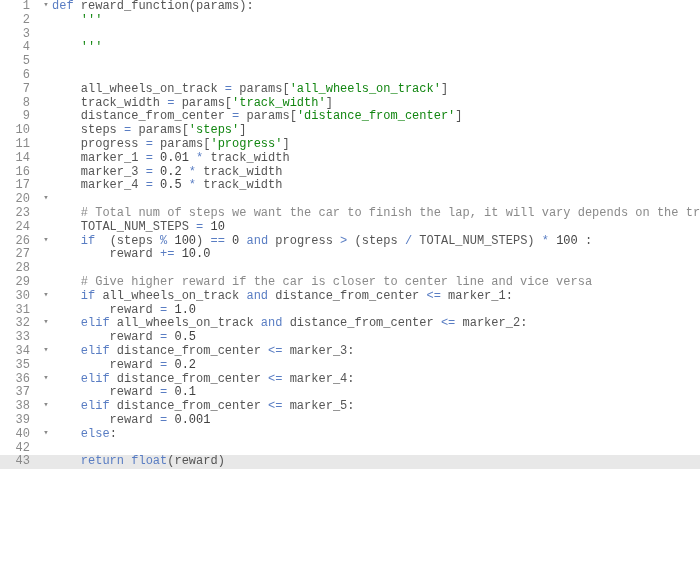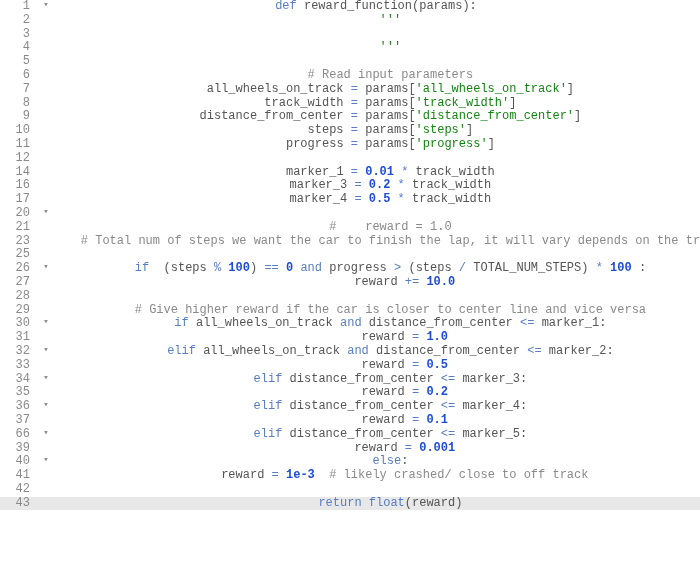--- a/index.html
+++ b/index.html
@@ -34,69 +34,65 @@
     width: 12px;
     flex: 0 0 12px;
     text-align: center;
     color: #8a8a8a;
     font-size: 9px;
     user-select: none;
   }
   .code {
     flex: 1;
     white-space: pre;
-    text-align: center;
   }
   .hl { background: #e8e8e8; }
 
   .tok-kw      { color: #597dc3; }
   .tok-def     { color: #555; }
   .tok-fn      { color: #555; }
   .tok-str     { color: #128611; }
-  .tok-num     { color: #1d4ed8; font-weight: bold; }
+  .tok-num     { color: #404040; }
   .tok-comment { color: #8a8a8a; }
   .tok-op      { color: #597dc3; }
   .tok-builtin { color: #597dc3; }
   .tok-ident   { color: #555; }
   .tok-punct   { color: #555; }
 </style>
 </head>
 <body>
 
 <div class="editor" id="editor-root">
     <div class="line"><div class="gutter">1</div><div class="fold">▾</div><div class="code"><span class="tok-kw">def</span><span class="tok-def"> </span><span class="tok-fn">reward_function</span><span class="tok-punct">(</span><span class="tok-ident">params</span><span class="tok-punct">):</span></div></div>
     <div class="line"><div class="gutter">2</div><div class="fold"></div><div class="code"><span>    </span><span class="tok-str">'''</span></div></div>
     <div class="line"><div class="gutter">3</div><div class="fold"></div><div class="code"><span>    </span></div></div>
     <div class="line"><div class="gutter">4</div><div class="fold"></div><div class="code"><span>    </span><span class="tok-str">'''</span></div></div>
     <div class="line"><div class="gutter">5</div><div class="fold"></div><div class="code"></div></div>
-    <div class="line"><div class="gutter">6</div><div class="fold"></div><div class="code"><span>    </span><span class="tok-comment"># Read input parameters</span></div></div>
+    <div class="line"><div class="gutter">6</div><div class="fold"></div><div class="code"><span>    </span></div></div>
     <div class="line"><div class="gutter">7</div><div class="fold"></div><div class="code"><span>    </span><span class="tok-ident">all_wheels_on_track </span><span class="tok-op">=</span><span class="tok-ident"> params</span><span class="tok-punct">[</span><span class="tok-str">'all_wheels_on_track'</span><span class="tok-punct">]</span></div></div>
     <div class="line"><div class="gutter">8</div><div class="fold"></div><div class="code"><span>    </span><span class="tok-ident">track_width </span><span class="tok-op">=</span><span class="tok-ident"> params</span><span class="tok-punct">[</span><span class="tok-str">'track_width'</span><span class="tok-punct">]</span></div></div>
     <div class="line"><div class="gutter">9</div><div class="fold"></div><div class="code"><span>    </span><span class="tok-ident">distance_from_center </span><span class="tok-op">=</span><span class="tok-ident"> params</span><span class="tok-punct">[</span><span class="tok-str">'distance_from_center'</span><span class="tok-punct">]</span></div></div>
     <div class="line"><div class="gutter">10</div><div class="fold"></div><div class="code"><span>    </span><span class="tok-ident">steps </span><span class="tok-op">=</span><span class="tok-ident"> params</span><span class="tok-punct">[</span><span class="tok-str">'steps'</span><span class="tok-punct">]</span></div></div>
     <div class="line"><div class="gutter">11</div><div class="fold"></div><div class="code"><span>    </span><span class="tok-ident">progress </span><span class="tok-op">=</span><span class="tok-ident"> params</span><span class="tok-punct">[</span><span class="tok-str">'progress'</span><span class="tok-punct">]</span></div></div>
-    <div class="line"><div class="gutter">12</div><div class="fold"></div><div class="code"></div></div>
     <div class="line"><div class="gutter">14</div><div class="fold"></div><div class="code"><span>    </span><span class="tok-ident">marker_1 </span><span class="tok-op">=</span><span class="tok-ident"> </span><span class="tok-num">0.01</span><span class="tok-ident"> </span><span class="tok-op">*</span><span class="tok-ident"> track_width</span></div></div>
     <div class="line"><div class="gutter">16</div><div class="fold"></div><div class="code"><span>    </span><span class="tok-ident">marker_3 </span><span class="tok-op">=</span><span class="tok-ident"> </span><span class="tok-num">0.2</span><span class="tok-ident"> </span><span class="tok-op">*</span><span class="tok-ident"> track_width</span></div></div>
     <div class="line"><div class="gutter">17</div><div class="fold"></div><div class="code"><span>    </span><span class="tok-ident">marker_4 </span><span class="tok-op">=</span><span class="tok-ident"> </span><span class="tok-num">0.5</span><span class="tok-ident"> </span><span class="tok-op">*</span><span class="tok-ident"> track_width</span></div></div>
     <div class="line"><div class="gutter">20</div><div class="fold">▾</div><div class="code"><span>    </span></div></div>
-    <div class="line"><div class="gutter">21</div><div class="fold"></div><div class="code"><span>    </span><span class="tok-comment">#    reward = 1.0</span></div></div>
     <div class="line"><div class="gutter">23</div><div class="fold"></div><div class="code"><span>    </span><span class="tok-comment"># Total num of steps we want the car to finish the lap, it will vary depends on the track length</span></div></div>
-    <div class="line"><div class="gutter">25</div><div class="fold"></div><div class="code"></div></div>
+    <div class="line"><div class="gutter">24</div><div class="fold"></div><div class="code"><span>    </span><span class="tok-ident">TOTAL_NUM_STEPS </span><span class="tok-op">=</span><span class="tok-ident"> </span><span class="tok-num">10</span></div></div>
     <div class="line"><div class="gutter">26</div><div class="fold">▾</div><div class="code"><span>    </span><span class="tok-kw">if</span><span class="tok-ident">  </span><span class="tok-punct">(</span><span class="tok-ident">steps </span><span class="tok-op">%</span><span class="tok-ident"> </span><span class="tok-num">100</span><span class="tok-punct">)</span><span class="tok-ident"> </span><span class="tok-op">==</span><span class="tok-ident"> </span><span class="tok-num">0</span><span class="tok-ident"> </span><span class="tok-kw">and</span><span class="tok-ident"> progress </span><span class="tok-op">&gt;</span><span class="tok-ident"> </span><span class="tok-punct">(</span><span class="tok-ident">steps </span><span class="tok-op">/</span><span class="tok-ident"> TOTAL_NUM_STEPS</span><span class="tok-punct">)</span><span class="tok-ident"> </span><span class="tok-op">*</span><span class="tok-ident"> </span><span class="tok-num">100</span><span class="tok-ident"> </span><span class="tok-punct">:</span></div></div>
     <div class="line"><div class="gutter">27</div><div class="fold"></div><div class="code"><span>        </span><span class="tok-ident">reward </span><span class="tok-op">+=</span><span class="tok-ident"> </span><span class="tok-num">10.0</span></div></div>
     <div class="line"><div class="gutter">28</div><div class="fold"></div><div class="code"></div></div>
     <div class="line"><div class="gutter">29</div><div class="fold"></div><div class="code"><span>    </span><span class="tok-comment"># Give higher reward if the car is closer to center line and vice versa</span></div></div>
     <div class="line"><div class="gutter">30</div><div class="fold">▾</div><div class="code"><span>    </span><span class="tok-kw">if</span><span class="tok-ident"> all_wheels_on_track </span><span class="tok-kw">and</span><span class="tok-ident"> distance_from_center </span><span class="tok-op">&lt;=</span><span class="tok-ident"> marker_1</span><span class="tok-punct">:</span></div></div>
     <div class="line"><div class="gutter">31</div><div class="fold"></div><div class="code"><span>        </span><span class="tok-ident">reward </span><span class="tok-op">=</span><span class="tok-ident"> </span><span class="tok-num">1.0</span></div></div>
     <div class="line"><div class="gutter">32</div><div class="fold">▾</div><div class="code"><span>    </span><span class="tok-kw">elif</span><span class="tok-ident"> all_wheels_on_track </span><span class="tok-kw">and</span><span class="tok-ident"> distance_from_center </span><span class="tok-op">&lt;=</span><span class="tok-ident"> marker_2</span><span class="tok-punct">:</span></div></div>
     <div class="line"><div class="gutter">33</div><div class="fold"></div><div class="code"><span>        </span><span class="tok-ident">reward </span><span class="tok-op">=</span><span class="tok-ident"> </span><span class="tok-num">0.5</span></div></div>
     <div class="line"><div class="gutter">34</div><div class="fold">▾</div><div class="code"><span>    </span><span class="tok-kw">elif</span><span class="tok-ident"> distance_from_center </span><span class="tok-op">&lt;=</span><span class="tok-ident"> marker_3</span><span class="tok-punct">:</span></div></div>
     <div class="line"><div class="gutter">35</div><div class="fold"></div><div class="code"><span>        </span><span class="tok-ident">reward </span><span class="tok-op">=</span><span class="tok-ident"> </span><span class="tok-num">0.2</span></div></div>
     <div class="line"><div class="gutter">36</div><div class="fold">▾</div><div class="code"><span>    </span><span class="tok-kw">elif</span><span class="tok-ident"> distance_from_center </span><span class="tok-op">&lt;=</span><span class="tok-ident"> marker_4</span><span class="tok-punct">:</span></div></div>
     <div class="line"><div class="gutter">37</div><div class="fold"></div><div class="code"><span>        </span><span class="tok-ident">reward </span><span class="tok-op">=</span><span class="tok-ident"> </span><span class="tok-num">0.1</span></div></div>
-    <div class="line"><div class="gutter">66</div><div class="fold">▾</div><div class="code"><span>    </span><span class="tok-kw">elif</span><span class="tok-ident"> distance_from_center </span><span class="tok-op">&lt;=</span><span class="tok-ident"> marker_5</span><span class="tok-punct">:</span></div></div>
+    <div class="line"><div class="gutter">38</div><div class="fold">▾</div><div class="code"><span>    </span><span class="tok-kw">elif</span><span class="tok-ident"> distance_from_center </span><span class="tok-op">&lt;=</span><span class="tok-ident"> marker_5</span><span class="tok-punct">:</span></div></div>
     <div class="line"><div class="gutter">39</div><div class="fold"></div><div class="code"><span>        </span><span class="tok-ident">reward </span><span class="tok-op">=</span><span class="tok-ident"> </span><span class="tok-num">0.001</span></div></div>
     <div class="line"><div class="gutter">40</div><div class="fold">▾</div><div class="code"><span>    </span><span class="tok-kw">else</span><span class="tok-punct">:</span></div></div>
-    <div class="line"><div class="gutter">41</div><div class="fold"></div><div class="code"><span>        </span><span class="tok-ident">reward </span><span class="tok-op">=</span><span class="tok-ident"> </span><span class="tok-num">1e-3</span><span class="tok-ident">  </span><span class="tok-comment"># likely crashed/ close to off track</span></div></div>
     <div class="line"><div class="gutter">42</div><div class="fold"></div><div class="code"></div></div>
     <div class="line hl"><div class="gutter">43</div><div class="fold"></div><div class="code"><span>    </span><span class="tok-kw">return</span><span class="tok-ident"> </span><span class="tok-builtin">float</span><span class="tok-punct">(</span><span class="tok-ident">reward</span><span class="tok-punct">)</span></div></div>
   </div>
 
 </body></html>

